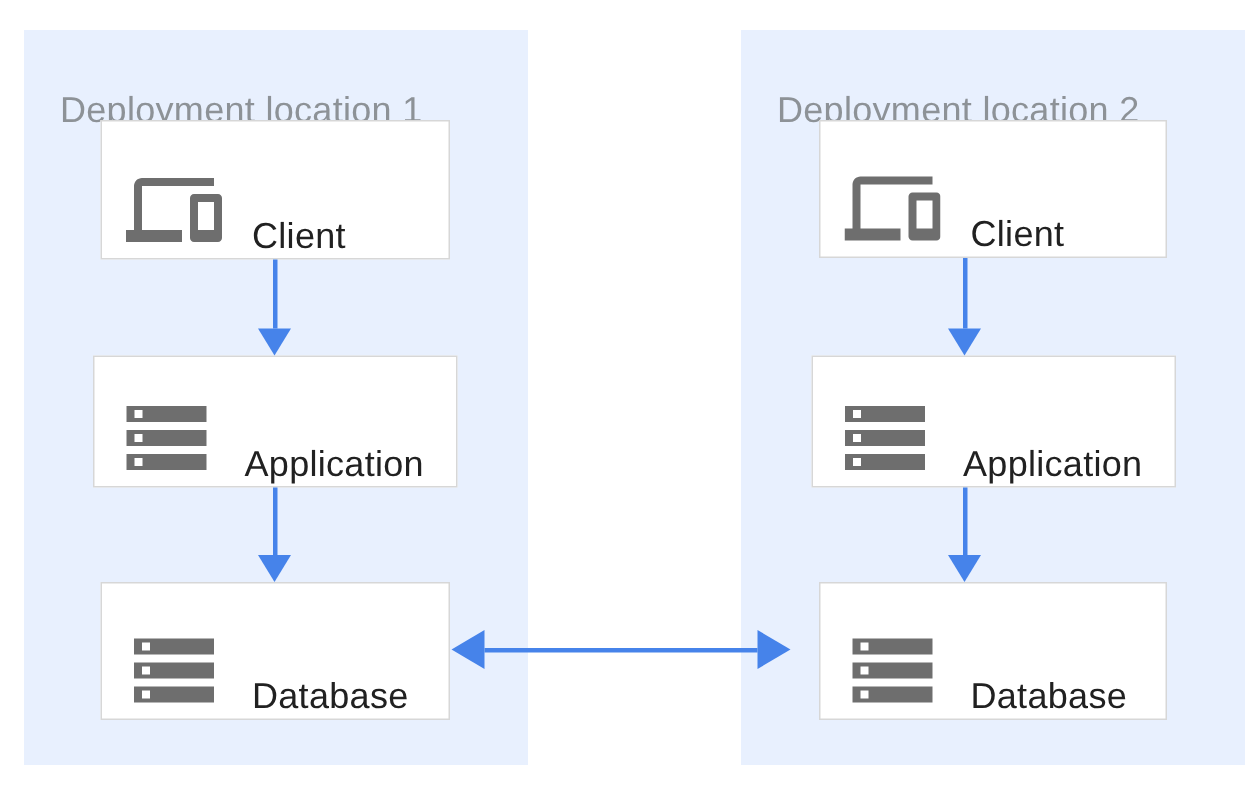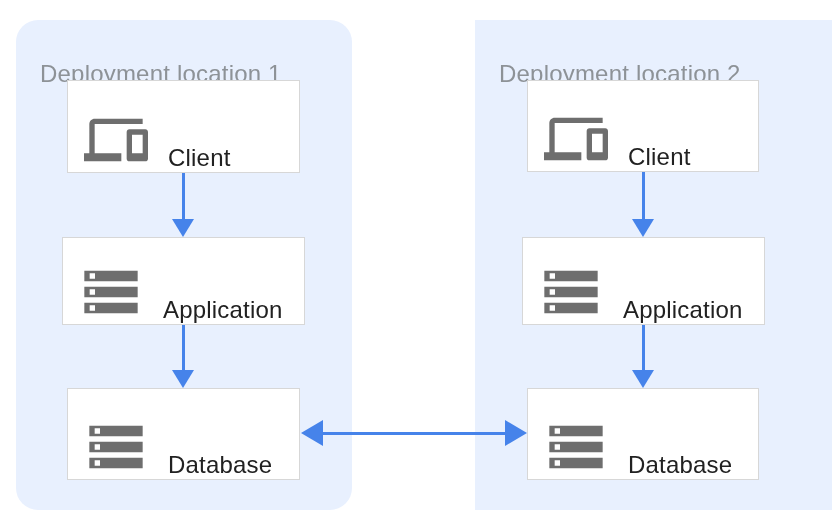--- a/index.html
+++ b/index.html
@@ -100,21 +100,21 @@
     flex: 1 1 auto;
     height: 3px;
     background: #4683ea;
   }
 </style>
 </head>
 <body>
 
 <div class="canvas">
 
-  <section class="region" style="left:16px;border-radius:22px;">
+  <section class="region" style="left:16px;">
     <div class="region-title">Deployment location 1</div>
 
     <div class="node" style="left:51px; top:60px; width:233px; height:93px;">
       <span class="icon">
         <svg viewBox="0 0 24 24" fill="#6e6e6e" xmlns="http://www.w3.org/2000/svg">
           <path d="M4 6h18V4H4c-1.1 0-2 .9-2 2v11H0v3h14v-3H4V6zm19 2h-6c-.55 0-1 .45-1 1v10c0 .55.45 1 1 1h6c.55 0 1-.45 1-1V9c0-.55-.45-1-1-1zm-1 9h-4v-7h4v7z"></path>
         </svg>
       </span>
       <span class="node-label">Client</span>
     </div>
@@ -131,21 +131,21 @@
     <div class="node" style="left:51px; top:368px; width:233px; height:92px;">
       <span class="icon">
         <svg viewBox="0 0 24 24" fill="#6e6e6e" xmlns="http://www.w3.org/2000/svg">
           <path d="M2 20h20v-4H2v4zm2-3h2v2H4v-2zM2 4v4h20V4H2zm4 3H4V5h2v2zm-4 7h20v-4H2v4zm2-3h2v2H4v-2z"></path>
         </svg>
       </span>
       <span class="node-label">Database</span>
     </div>
   </section>
 
-  <section class="region" style="left:475px;padding-left:21px;">
+  <section class="region" style="left:494px;">
     <div class="region-title">Deployment location 2</div>
 
     <div class="node" style="left:52px; top:60px; width:232px; height:92px;">
       <span class="icon">
         <svg viewBox="0 0 24 24" fill="#6e6e6e" xmlns="http://www.w3.org/2000/svg">
           <path d="M4 6h18V4H4c-1.1 0-2 .9-2 2v11H0v3h14v-3H4V6zm19 2h-6c-.55 0-1 .45-1 1v10c0 .55.45 1 1 1h6c.55 0 1-.45 1-1V9c0-.55-.45-1-1-1zm-1 9h-4v-7h4v7z"></path>
         </svg>
       </span>
       <span class="node-label">Client</span>
     </div>

